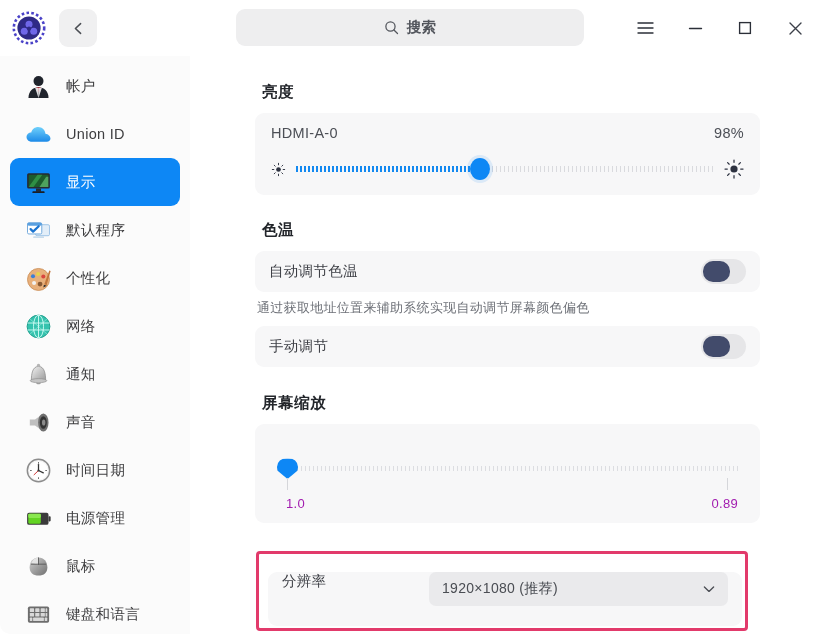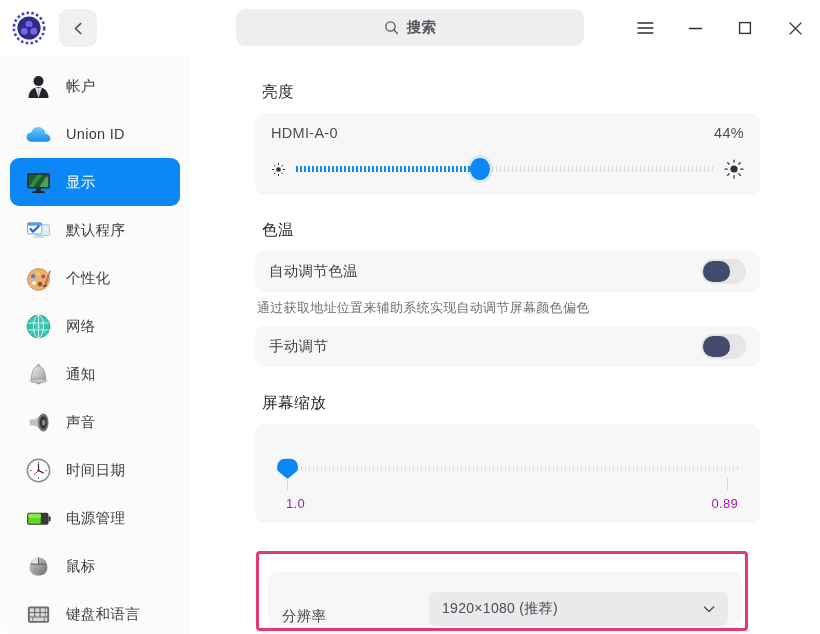--- a/index.html
+++ b/index.html
@@ -122,21 +122,21 @@
     position: absolute;
     top: 56px; left: 190px;
     width: 630px;
     height: 578px;
     background: #ffffff;
     overflow: hidden;
   }
 
   .sec-title {
     font-size: 15.5px;
-    font-weight: normal;
+    font-weight: bold;
     color: #23262b;
     letter-spacing: .6px;
     margin: 0 0 10px 72px;
   }
 
   .card {
     background: #f7f7f8;
     border-radius: 9px;
     margin: 0 60px 0 65px;
   }
@@ -279,21 +279,21 @@
     background: #ffffff;
     z-index: 10;
   }
   .res-card {
     position: absolute;
     left: 9px; top: 18px;
     width: 474px; height: 54px;
     background: #f7f7f8;
     border-radius: 9px;
     display: flex;
-    align-items: flex-end;
+    align-items: flex-start;
     justify-content: space-between;
     padding: 0 14px;
   }
   .res-label {
     font-size: 14.5px;
     color: #3d3f45;
     letter-spacing: .3px;
   }
   .res-select {
     width: 299px; height: 34px;
@@ -564,21 +564,21 @@
   </div>
 
   <div class="content">
 
     <div style="height:26px"></div>
     <h2 class="sec-title">亮度</h2>
 
     <div class="card bright-card">
       <div class="bright-row">
         <span>HDMI-A-0</span>
-        <span class="bright-pct">44%</span>
+        <span class="bright-pct">98%</span>
       </div>
 
       <div class="slider-row">
         <span>
           <svg width="15" height="15" viewBox="0 0 16 16">
             <circle cx="8" cy="8" r="2.5" fill="#2d3240"></circle>
             <g stroke="#2d3240" stroke-width="1" stroke-linecap="round">
               <path d="M8 1.4 V3"></path>
                 <path d="M8 13 V14.6"></path>
               <path d="M1.4 8 H3"></path>

